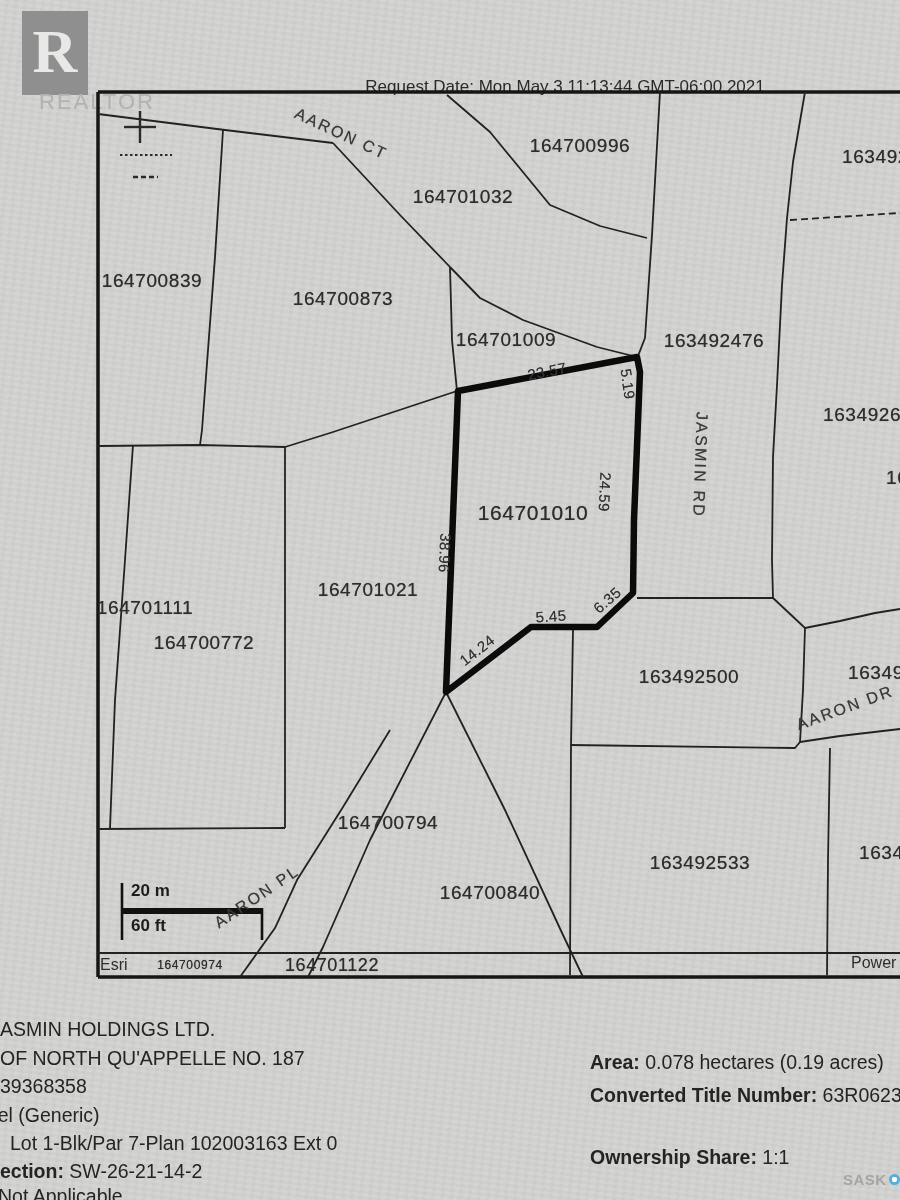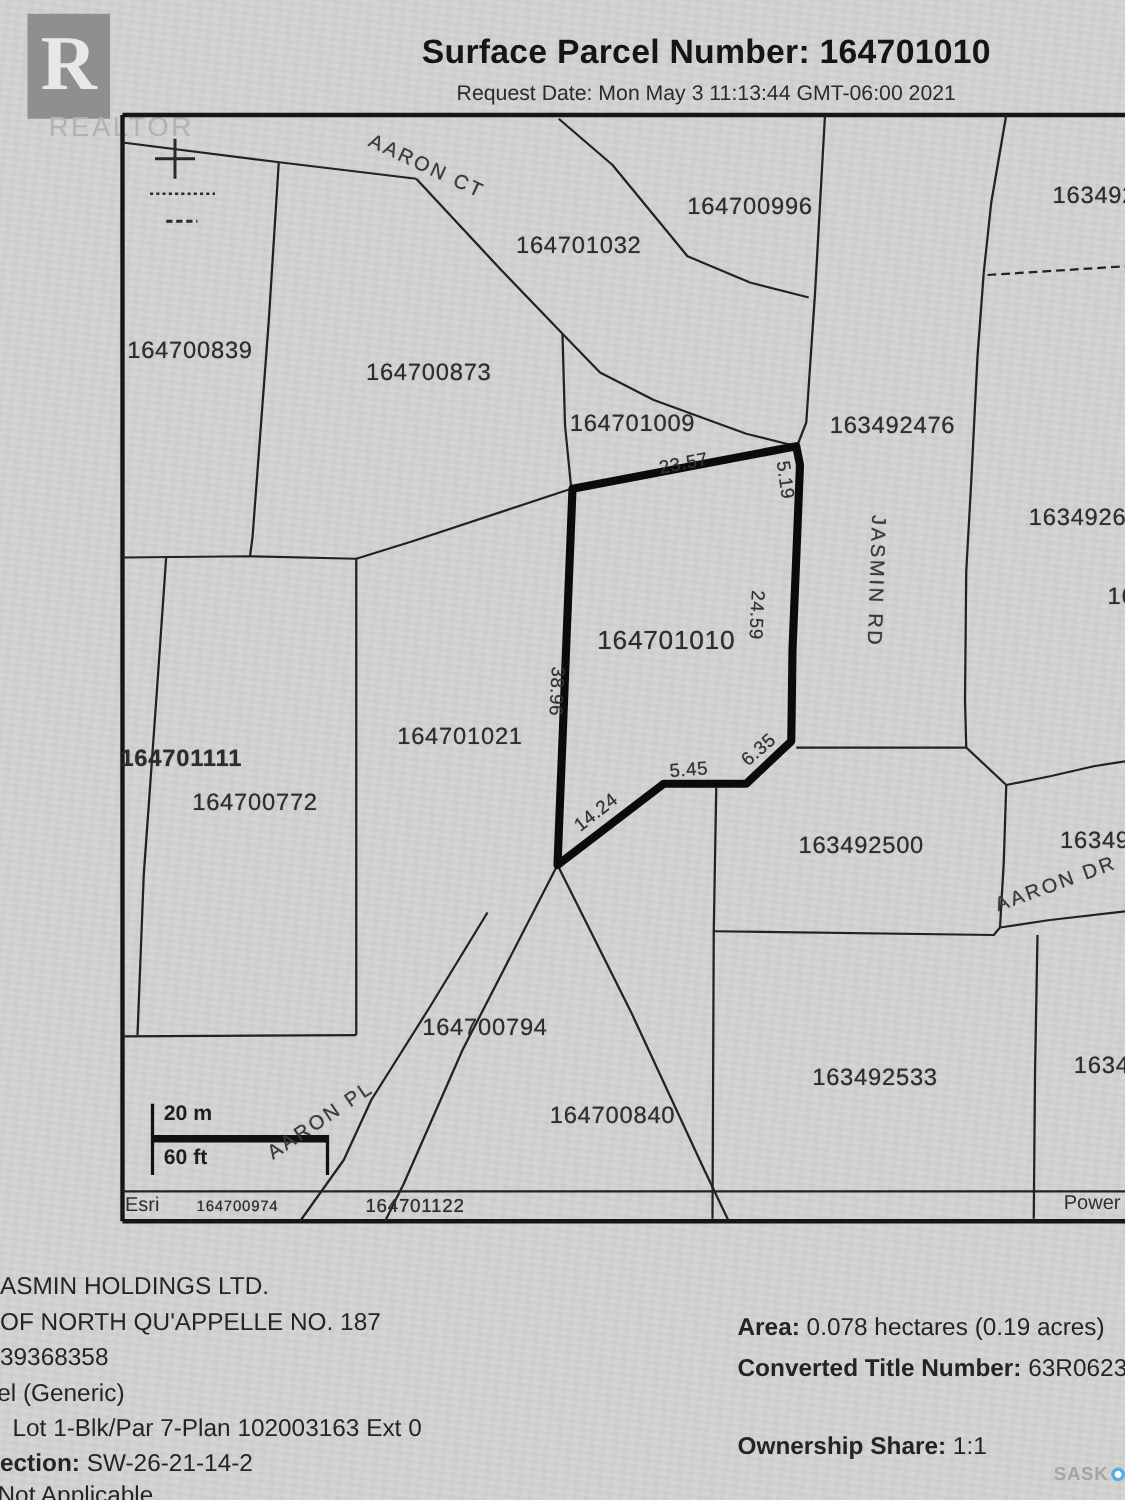--- a/index.html
+++ b/index.html
@@ -37,22 +37,21 @@
 
 <div class="page">
 
   <div class="abs" style="left:22px;top:11px;">
     <div class="rl-box">
       <span class="rl-r">R</span>
     </div>
   </div>
   <div class="abs rl-text" style="left:0px;top:89px;padding-left:39px;">REALTOR</div>
 
-  <div class="abs hdr-title" style="left:565px;top:26px;transform:translateX(-50%);">Surface Parcel Number: 164701010</div>
-  <div class="abs hdr-req" style="left:565px;top:65px;transform:translateX(-50%);">Request Date: Mon May 3 11:13:44 GMT-06:00 2021</div>
+  <div class="abs hdr-req" style="left:565px;top:77px;transform:translateX(-50%);">Request Date: Mon May 3 11:13:44 GMT-06:00 2021</div>
 
   <svg width="900" height="1200" viewBox="0 0 900 1200">
     <g stroke="#161616" stroke-width="3.5" fill="none">
       <polyline points="98,92 900,92"></polyline>
       <polyline points="98,92 98,977"></polyline>
       <polyline points="98,977 900,977"></polyline>
     </g>
     <g stroke="#222" stroke-width="1.8" fill="none" stroke-linejoin="round">
       <polyline points="98,953 900,953"></polyline>
       <polyline points="98,114 225,130 333,143"></polyline>
@@ -92,41 +91,41 @@
     </g>
 
     <g stroke="#111" fill="none">
       <polyline points="122,883 122,940" stroke-width="2.6"></polyline>
       <polyline points="122,911 262,911" stroke-width="6"></polyline>
       <polyline points="262,908 262,940" stroke-width="2.6"></polyline>
     </g>
   </svg>
 
   <div id="parcel-labels">
-      <div class="plabel" style="left: 600px; top: 146px; margin-top: 20px;">164700996</div>
+      <div class="plabel" style="left: 580px; top: 146px;">164700996</div>
       <div class="plabel" style="left: 463px; top: 197px;">164701032</div>
       <div class="plabel start" style="left: 842px; top: 157px;">163492</div>
       <div class="plabel" style="left: 152px; top: 281px;">164700839</div>
       <div class="plabel" style="left: 343px; top: 299px;">164700873</div>
       <div class="plabel" style="left: 506px; top: 340px;">164701009</div>
       <div class="plabel" style="left: 714px; top: 341px;">163492476</div>
       <div class="plabel start" style="left: 823px; top: 415px;">1634926</div>
       <div class="plabel" style="left: 533px; top: 513px; font-size: 21px;">164701010</div>
       <div class="plabel" style="left: 368px; top: 590px;">164701021</div>
-      <div class="plabel" style="left: 145px; top: 608px; font-weight: bold;">164701111</div>
+      <div class="plabel" style="left: 145px; top: 608px;">164701111</div>
       <div class="plabel" style="left: 204px; top: 643px;">164700772</div>
       <div class="plabel start" style="left: 886px; top: 478px;">16</div>
       <div class="plabel" style="left: 689px; top: 677px;">163492500</div>
       <div class="plabel start" style="left: 848px; top: 673px;">163492</div>
       <div class="plabel" style="left: 388px; top: 823px;">164700794</div>
       <div class="plabel" style="left: 490px; top: 893px;">164700840</div>
       <div class="plabel" style="left: 700px; top: 863px;">163492533</div>
       <div class="plabel start" style="left: 859px; top: 853px;">1634</div>
       <div class="plabel" style="left: 190px; top: 965px; font-size: 12px;">164700974</div>
-      <div class="plabel" style="left: 332px; top: 965px; font-size: 15px;">164701122</div>
+      <div class="plabel" style="left: 332px; top: 965px; font-size: 18px;">164701122</div>
     </div>
   <div id="street-labels">
       <div class="slabel" style="left: 341px; top: 134px; transform: translate(-50%, -50%) rotate(25deg);">AARON CT</div>
       <div class="slabel" style="left: 700px; top: 465px; transform: translate(-50%, -50%) rotate(92deg);">JASMIN RD</div>
       <div class="slabel" style="left: 845px; top: 708px; transform: translate(-50%, -50%) rotate(-20deg);">AARON DR</div>
       <div class="slabel" style="left: 257px; top: 897px; transform: translate(-50%, -50%) rotate(-34deg);">AARON PL</div>
     </div>
   <div id="dim-labels">
       <div class="dlabel" style="left: 547px; top: 371px; transform: translate(-50%, -50%) rotate(-11deg);">23.57</div>
       <div class="dlabel" style="left: 628px; top: 384px; transform: translate(-50%, -50%) rotate(82deg);">5.19</div>

